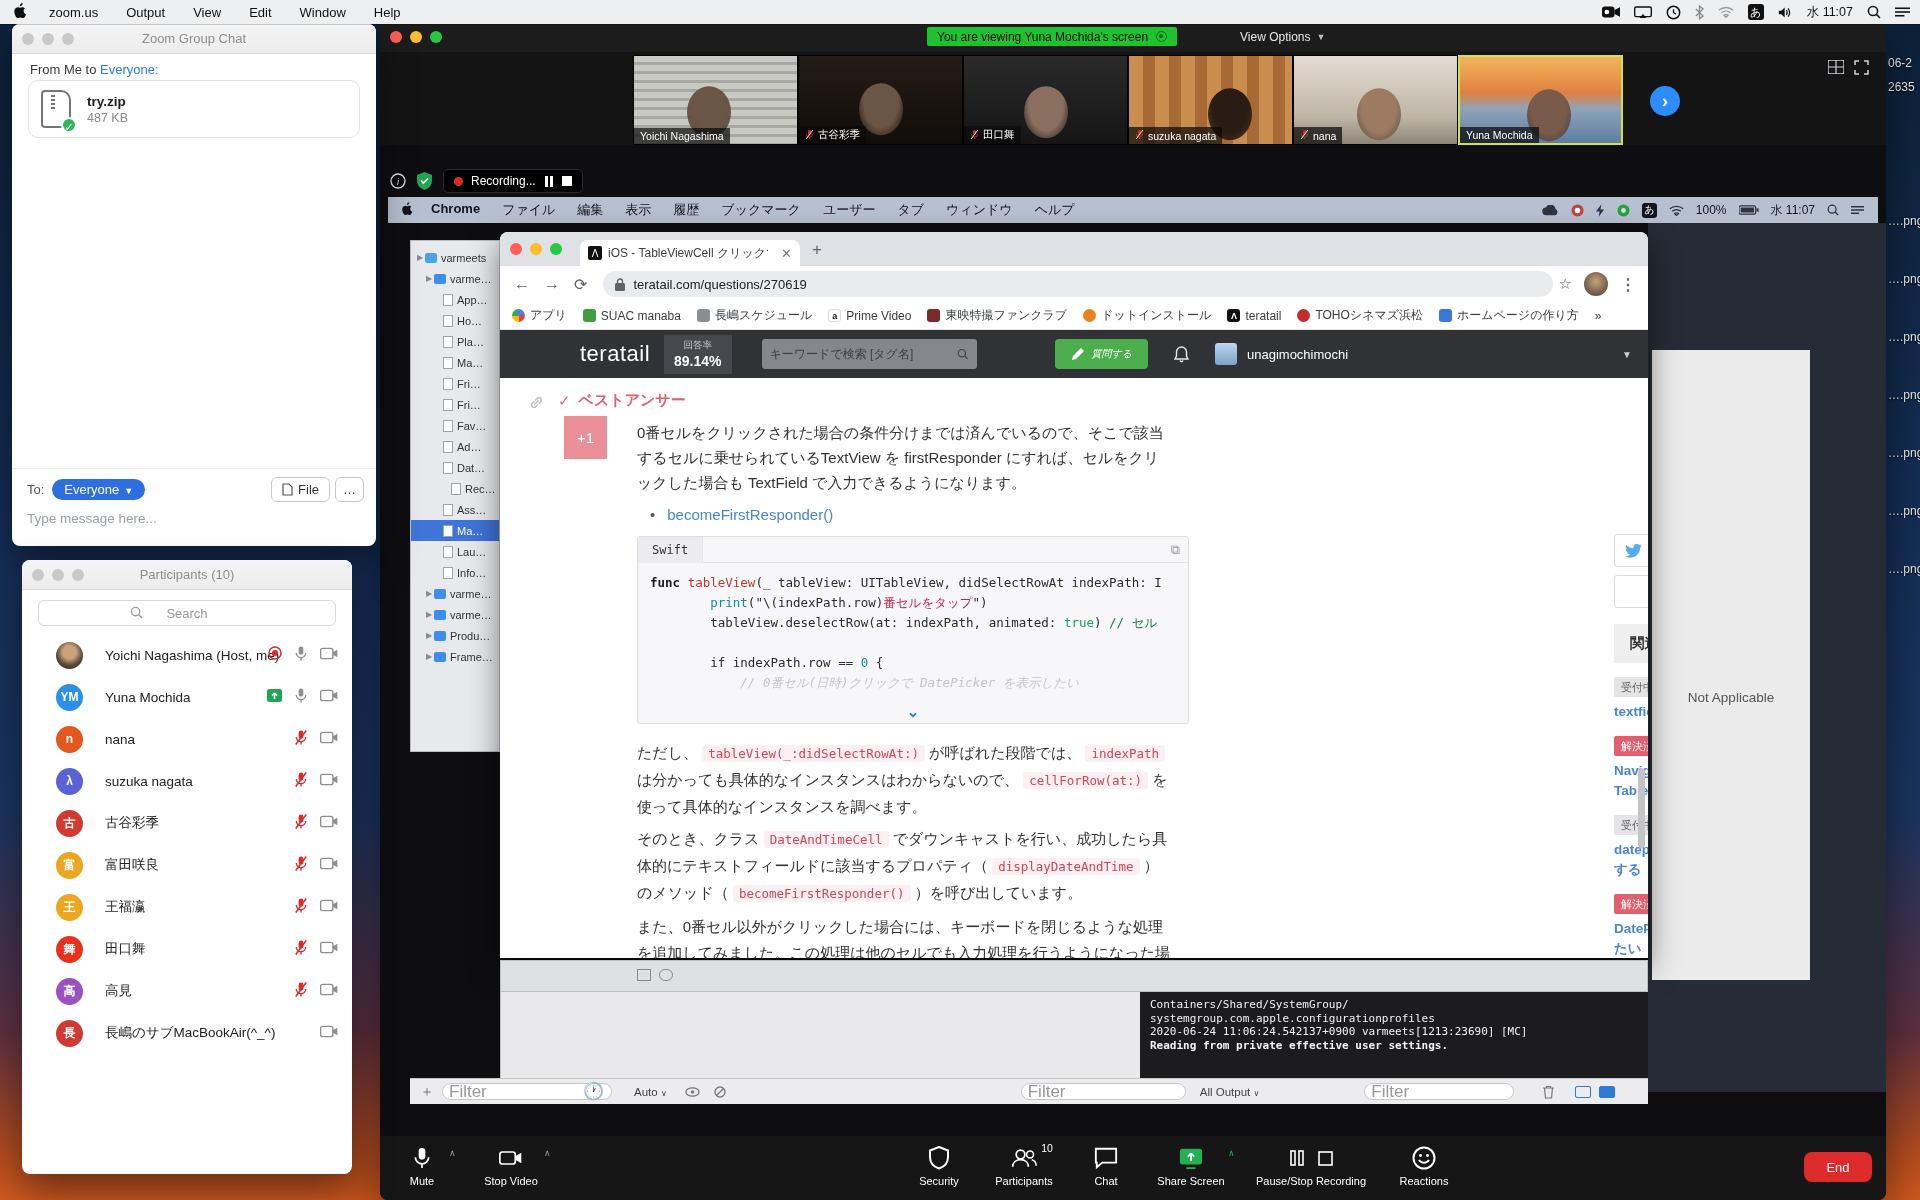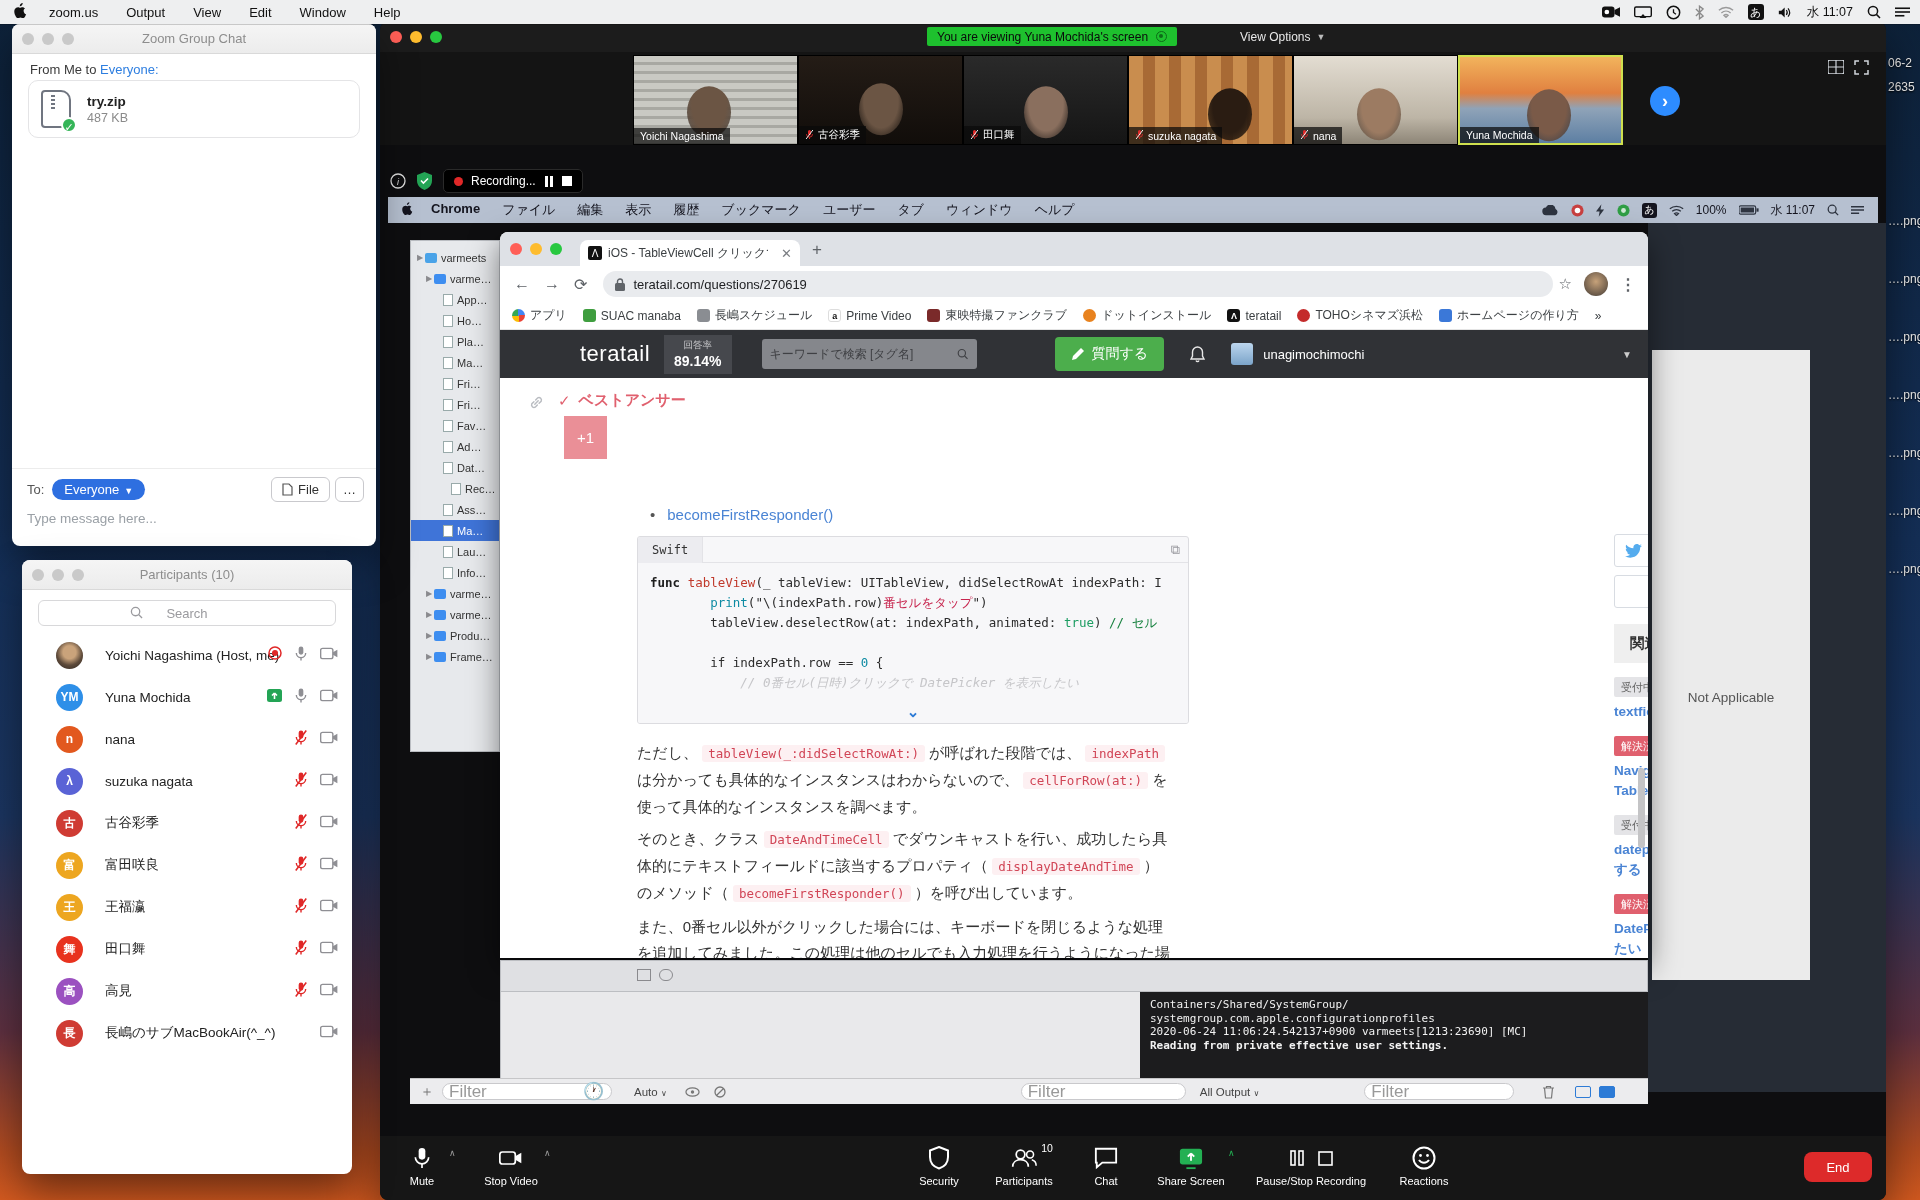--- a/index.html
+++ b/index.html
@@ -148,22 +148,22 @@
 
   
   #t-header { position:absolute; left:0; top:98px; width:100%; height:48px; background:#303236; display:flex; align-items:center; }
   #t-logo { color:#fff; font-size:22px; margin-left:80px; letter-spacing:.5px; }
   #t-rate { background:#46484d; color:#fff; text-align:center; margin-left:14px; padding:4px 10px; }
   #t-rate .l { font-size:9.5px; color:#c9c9cc; display:block; }
   #t-rate .v { font-size:14px; font-weight:bold; }
   #t-search { margin-left:30px; width:215px; height:30px; background:#85878c; border-radius:3px; display:flex; align-items:center; padding:0 8px; }
   #t-search input { background:transparent; border:none; outline:none; width:100%; font-size:12px; color:#2e2f33; font-family:inherit; }
   #t-search input::placeholder { color:#3f4044; }
-  #t-ask { margin-left:78px; background:#4cae4c; color:#fff; font-size:14px; border-radius:4px; padding:8px 16px;
-    display:flex; align-items:center; gap:7px; }
+  #t-ask { margin-left:78px; background:#4cae4c; color:#fff; font-size:10px; border-radius:4px; padding:8px 16px;
+    display:flex; align-items:center; gap:7px;font-style:italic; }
   #t-user { display:flex; align-items:center; margin-left:26px; gap:10px; color:#fff; font-size:13px; }
   #t-user .uav { width:22px; height:22px; border-radius:3px; background:linear-gradient(#bcd6ee,#7ba4c9); }
   #t-caret { margin-left:auto; margin-right:16px; color:#ccc; font-size:10px; }
   #t-content { position:absolute; left:0; top:146px; width:100%; height:580px; background:#fff; overflow:hidden; }
 
   #ba-row { position:absolute; left:58px; top:13px; display:flex; align-items:center; gap:8px; }
   #ba-row .chk { color:#e0606e; font-size:15px; }
   #ba-row .lbl { color:#e0606e; font-size:15px; font-weight:bold; }
   #link-ic { position:absolute; left:28px; top:16px; color:#b9bcc1; }
   #vote-box { position:absolute; left:64px; top:38px; width:43px; height:43px; background:#ea8f97; color:#fff;
@@ -892,20 +892,21 @@
         <span id="link-ic">
           <svg width="17" height="17" viewBox="0 0 20 20">
               <path d="M8 12l4-4M7 9l-2.5 2.5a3 3 0 0 0 4 4L11 13M9 7l2.5-2.5a3 3 0 0 1 4 4L13 11" fill="none" stroke="#b9bcc1" stroke-width="1.7" stroke-linecap="round"></path>
             </svg>
         </span>
         <div id="ba-row">
           <span class="chk">✓</span>
           <span class="lbl">ベストアンサー</span>
         </div>
         <div id="vote-box">+1</div>
+        <div id="answer-intro">0番セルをクリックされた場合の条件分けまでは済んでいるので、そこで該当するセルに乗せられているTextView を firstResponder にすれば、セルをクリックした場合も TextField で入力できるようになります。</div>
         <div id="bullet-link">becomeFirstResponder()</div>
 
         <div id="code-block">
           <div id="code-head">
             <div id="code-lang">Swift</div>
             <div id="copy-ic">⧉</div>
           </div>
           <div id="code-body"><div><span class="tk-kw">func </span><span class="tk-type">tableView</span><span class="tk-plain">(_ tableView: UITableView, didSelectRowAt indexPath: I</span></div><div><span class="tk-plain">        </span><span class="tk-call">print</span><span class="tk-plain">("\(indexPath.row)</span><span class="tk-str">番セルをタップ</span><span class="tk-plain">")</span></div><div><span class="tk-plain">        tableView.deselectRow(at: indexPath, animated: </span><span class="tk-bool">true</span><span class="tk-plain">) </span><span class="tk-cmt">// セル</span></div><div>&nbsp;</div><div><span class="tk-plain">        if indexPath.row == </span><span class="tk-num">0</span><span class="tk-plain"> {</span></div><div><span class="tk-cmtf">            // 0番セル(日時)クリックで DatePicker を表示したい</span></div></div>
           <div id="code-fade"></div>
           <div id="code-more">⌄</div>

